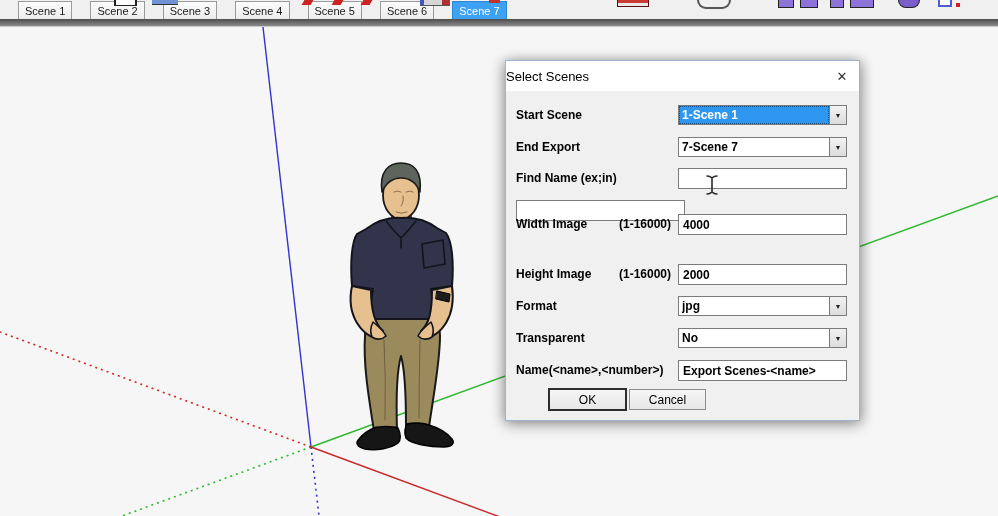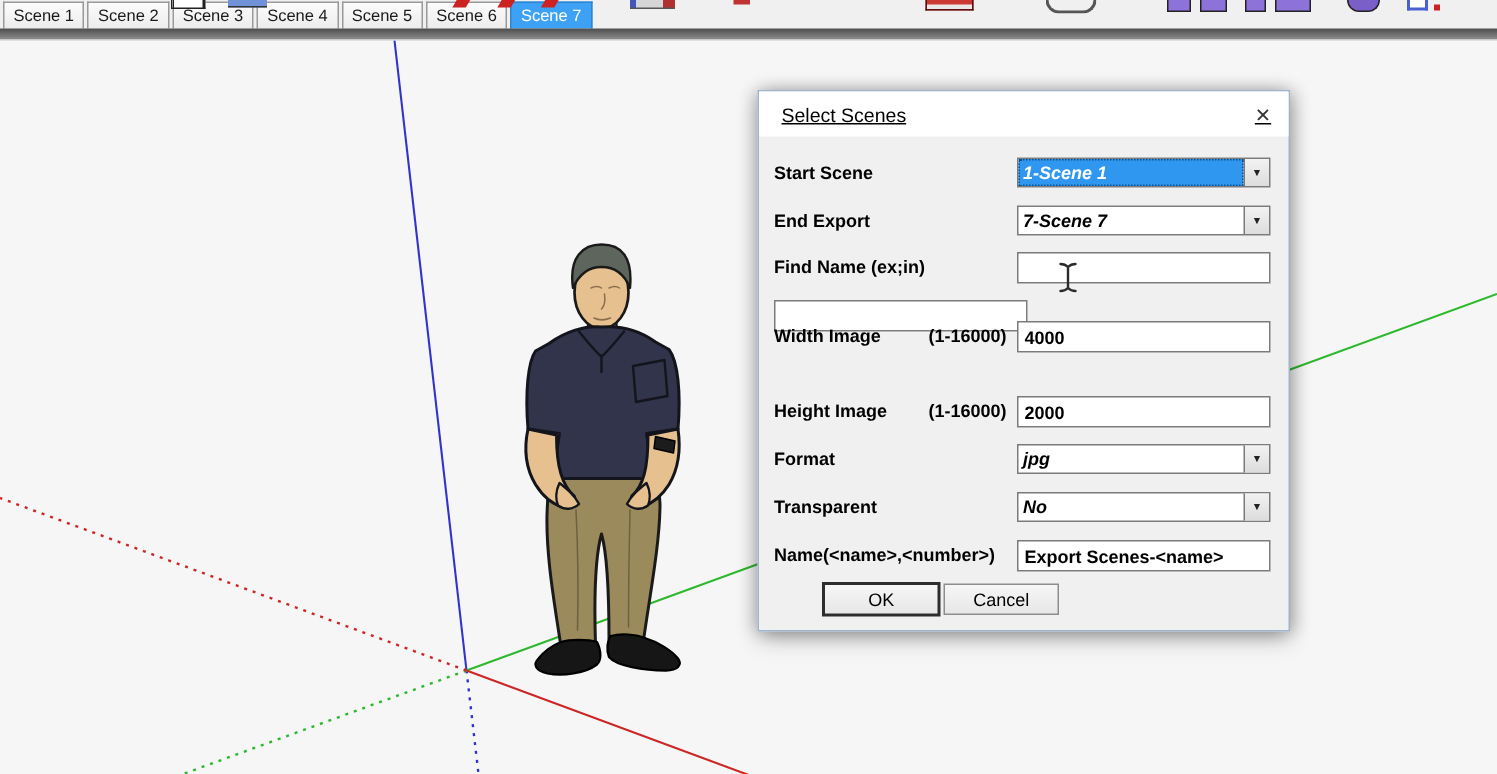--- a/index.html
+++ b/index.html
@@ -4,45 +4,45 @@
 <style>
   * { margin:0; padding:0; box-sizing:border-box; }
   html,body { width:998px; height:516px; overflow:hidden;
     font-family:"Liberation Sans", sans-serif; background:#f6f6f6; }
 
   
   .tabbar { position:absolute; top:0; left:0; width:998px; height:19px;
     background:#f0f0f0; z-index:5; display:flex; align-items:stretch; }
   .tab { display:flex; align-items:center; padding:0 6px; font-size:11px; color:#1a1a1a;
     background:linear-gradient(#fcfcfc,#ececec); border:1px solid #9a9a9a; border-bottom:none;
-    margin-left:2px; margin-top:1px; white-space:nowrap; cursor:default; }
+    margin-left:18px; margin-top:1px; white-space:nowrap; cursor:default; }
   .tab.active { background:#3da2f5; color:#ffffff; border-color:#2f86d0; }
   .tabdivider { position:absolute; top:19px; left:0; width:998px; height:8px;
     background:linear-gradient(#4d4d4d,#8b8b8b); border-bottom:1px solid #c9c9c9; z-index:5; }
 
   
   .frag { position:absolute; z-index:6; }
 
   
   .viewport-svg { position:absolute; left:0; top:0; z-index:1; }
 
   
   .dialog { position:absolute; left:505px; top:60px; width:355px; height:361px;
     background:#f0f0f0; border:1px solid #9fb4cd; z-index:10;
     box-shadow:0 4px 14px rgba(0,0,0,.30), 4px 0 10px rgba(0,0,0,.15), -4px 0 10px rgba(0,0,0,.12); }
   .dialog-title { height:30px; background:#ffffff; display:flex; align-items:center;
-    padding-left:15px; font-size:13px; color:#000;text-decoration:underline; }
+    font-size:13px; color:#000; }
   .dialog-close { margin-left:auto; width:34px; height:30px; display:flex; align-items:center;
     justify-content:center; font-size:13px; color:#333; cursor:default; }
   .row { position:absolute; left:10px; right:12px; height:22px; display:flex; align-items:center; }
   .lbl { flex:1; display:flex; align-items:center; font-size:12px; font-weight:bold; color:#000; }
   .hint { margin-left:auto; padding-right:7px; font-size:12px; font-weight:bold; }
   .combo { width:169px; height:20px; background:#fff; border:1px solid #7b7b7b; display:flex; }
   .combo-text { flex:1; font-size:12px; font-weight:bold; padding:2px 0 0 3px; color:#000;
-    white-space:nowrap; overflow:hidden;font-style:italic; }
+    white-space:nowrap; overflow:hidden; }
   .combo.selected .combo-text { background:#2f97f0; color:#fff; outline:1px dotted #0b4f8c; outline-offset:-1px; }
   .combo-btn { width:17px; background:linear-gradient(#f2f2f2,#dcdcdc); border-left:1px solid #7b7b7b;
     display:flex; align-items:center; justify-content:center; font-size:7px; color:#222; }
   .tinput { width:169px; height:21px; background:#fff; border:1px solid #7b7b7b;
     font-family:"Liberation Sans", sans-serif; font-size:12px; font-weight:bold;
     padding:1px 4px 0 4px; color:#000; }
   .btn { position:absolute; height:21px; width:77px; font-size:12px; color:#000;
     background:linear-gradient(#f6f6f6,#e7e7e7); border:1px solid #8d8d8d;
     display:flex; align-items:center; justify-content:center; cursor:default; }
   .btn.default { border:1px solid #2d2d2d; box-shadow:0 0 0 1px #2d2d2d; }

